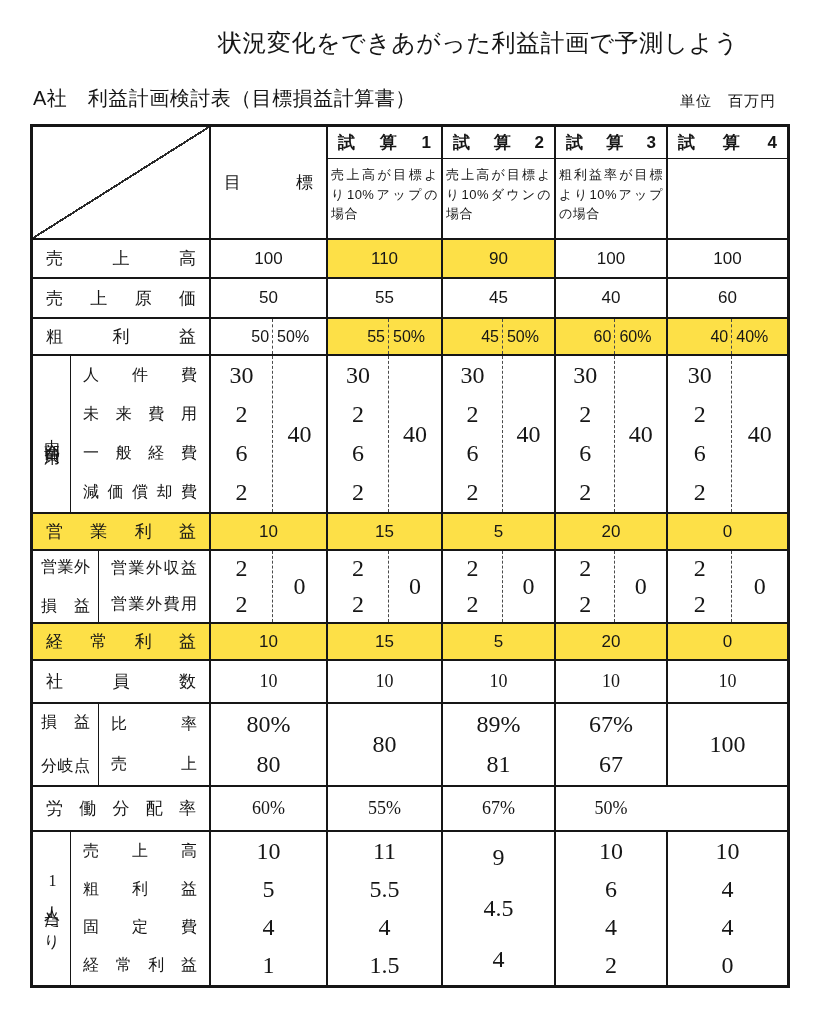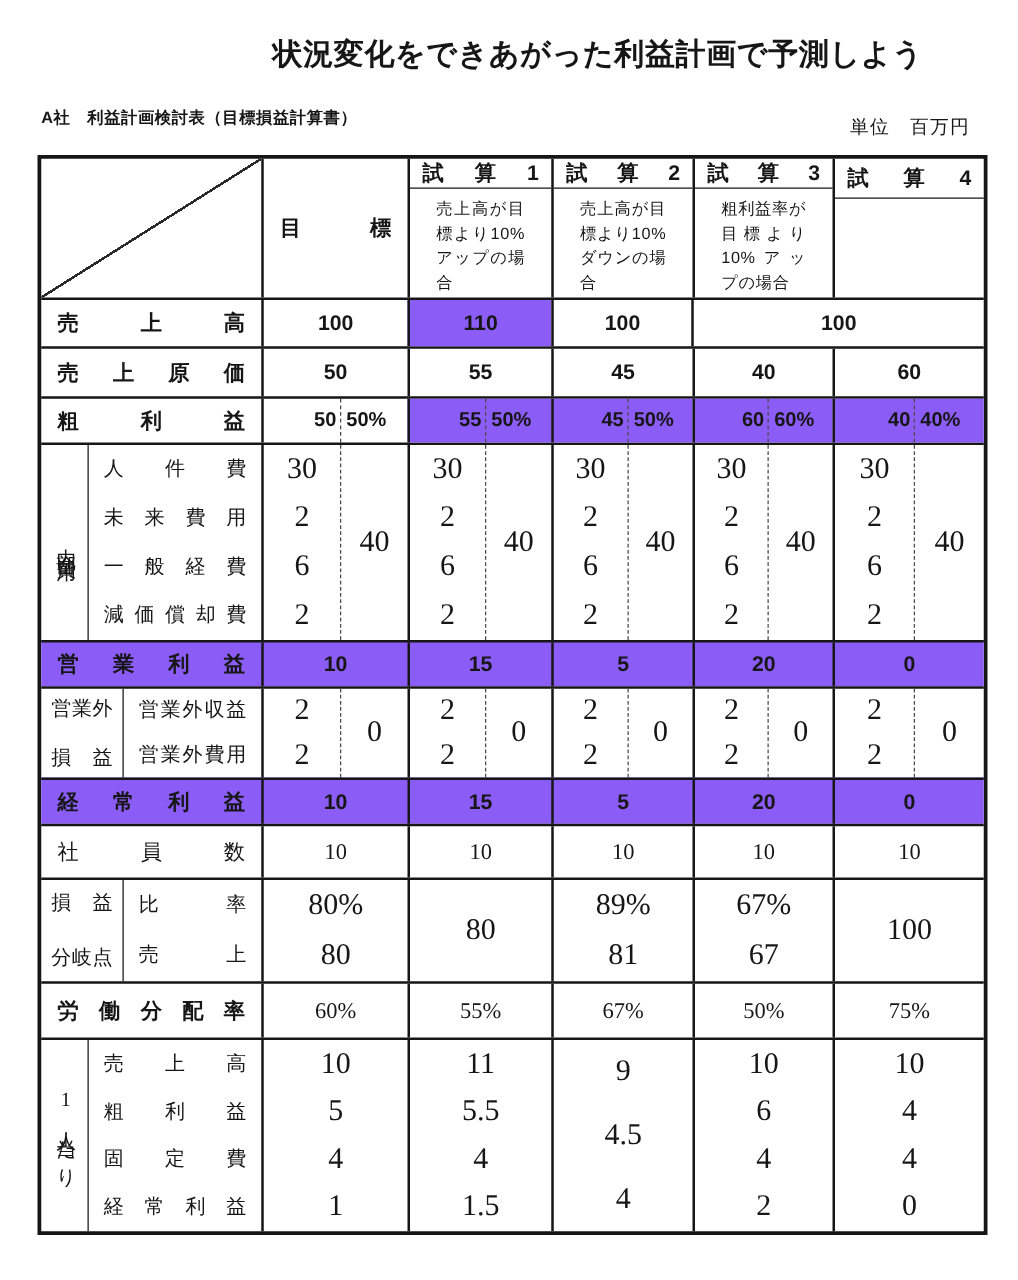--- a/index.html
+++ b/index.html
@@ -1,33 +1,33 @@
 <!DOCTYPE html>
 <html><head>
 <meta charset="utf-8">
 <style>
   *{margin:0;padding:0;box-sizing:border-box}
   html,body{background:#fff}
   .page{position:relative;width:814px;height:1024px;background:#fff;color:#161616;overflow:hidden}
-  .f-gb{font-family:"Liberation Sans","DejaVu Sans",sans-serif;font-weight:bold}
+  .f-gb{font-family:"Liberation Sans","DejaVu Sans",sans-serif;font-weight:normal}
   .f-g{font-family:"Liberation Sans","DejaVu Sans",sans-serif}
   .f-m{font-family:"Liberation Serif","DejaVu Serif",serif}
 
   .title{position:absolute;left:218px;top:27px;font-size:24px;white-space:nowrap;letter-spacing:.5px}
-  .doc-title{position:absolute;left:33px;top:85px;font-size:13px;letter-spacing:.5px;white-space:nowrap}
+  .doc-title{position:absolute;left:33px;top:85px;font-size:20px;letter-spacing:.5px;white-space:nowrap}
   .unit{position:absolute;right:38px;top:92px;font-size:15px;letter-spacing:1px;white-space:nowrap}
 
   .tbl{position:absolute;left:30px;top:124px;width:760px;border:3px solid #161616;background:#fff}
   .band{display:flex;border-top:2px solid #161616}
   .band:first-child{border-top:none}
   .cell{border-left:2px solid #161616;position:relative}
   .band > :first-child{border-left:none}
   .cw-lab{width:176px}
   .c0{width:117px}.c1{width:115px}.c2{width:113px}.c3{width:112px}.c4{flex:1}
-  .gy{background:#8b5cf6}
+  .gy{background:#fde047}
 
   .lab{display:flex;align-items:center;padding:0 13px;font-size:17px}
   .sprd{flex:1;display:flex;justify-content:space-between;align-items:center}
   .val{display:flex;align-items:center;justify-content:center;font-size:17px}
   .val.f-m{font-size:18px}
 
   .labwrap{width:176px;display:flex}
   .gcol{border-right:1px solid #161616;display:flex;align-items:center;justify-content:center}
   .gcol.w38{width:38px}
   .gcol.w66{width:66px;flex-direction:column;gap:7px;padding:0 8px}
@@ -41,21 +41,21 @@
   .pl.end{align-items:center;justify-content:flex-end;padding-right:3px}
   .pr{flex:1;display:flex;align-items:center;justify-content:center}
   .pr.start{justify-content:flex-start;padding-left:4px}
   .stack{flex-direction:column}
   .srow{flex:1;display:flex;align-items:center;justify-content:center}
   .fs18{font-size:24px}
 
   .diag{background:linear-gradient(to bottom right,transparent calc(50% - 1px),#2a2a2a calc(50% - 1px),#2a2a2a calc(50% + 1px),transparent calc(50% + 1px))}
   .trial{display:flex;flex-direction:column}
   .ttl{height:32px;border-bottom:1px solid #161616;display:flex;align-items:center;padding:0 10px;font-size:17px;font-weight:600}
-  .tdesc{flex:1;padding:6px 21px;font-size:13px;line-height:1.5;letter-spacing:.5px;text-align:justify}
+  .tdesc{flex:1;padding:6px 3px;font-size:13px;line-height:1.5;letter-spacing:.5px;text-align:justify}
 </style>
 </head>
 <body>
 
 <div class="page">
 
   <div class="title f-gb">状況変化をできあがった利益計画で予測しよう</div>
   <div class="doc-title f-gb">A社　利益計画検討表（目標損益計算書）</div>
   <div class="unit f-g">単位　百万円</div>
 
@@ -113,20 +113,21 @@
     <div class="band" style="height:39px">
       <div class="cell cw-lab lab f-gb">
           <div class="sprd">
             <span>売</span>
             <span>上</span>
             <span>高</span>
           </div>
         </div>
       <div class="cell c0 val f-gb">100</div>
       <div class="cell c1 val f-gb gy">110</div>
+      <div class="cell c2 val f-gb gy">90</div>
       <div class="cell c3 val f-gb">100</div>
       <div class="cell c4 val f-gb">100</div>
     </div>
 
     <div class="band" style="height:40px">
       <div class="cell cw-lab lab f-gb">
           <div class="sprd">
             <span>売</span>
             <span>上</span>
             <span>原</span>
@@ -430,21 +431,20 @@
             <span>働</span>
             <span>分</span>
             <span>配</span>
             <span>率</span>
           </div>
         </div>
       <div class="cell c0 val f-m">60%</div>
       <div class="cell c1 val f-m">55%</div>
       <div class="cell c2 val f-m">67%</div>
       <div class="cell c3 val f-m">50%</div>
-      <div class="cell c4 val f-m">75%</div>
     </div>
 
     <div class="band" style="height:155px">
       <div class="labwrap">
         <div class="gcol w38">
             <div class="vtext f-m">1人当たり</div>
           </div>
         <div class="gsub">
           <div class="gsr f-m">
               <div class="sprd">

